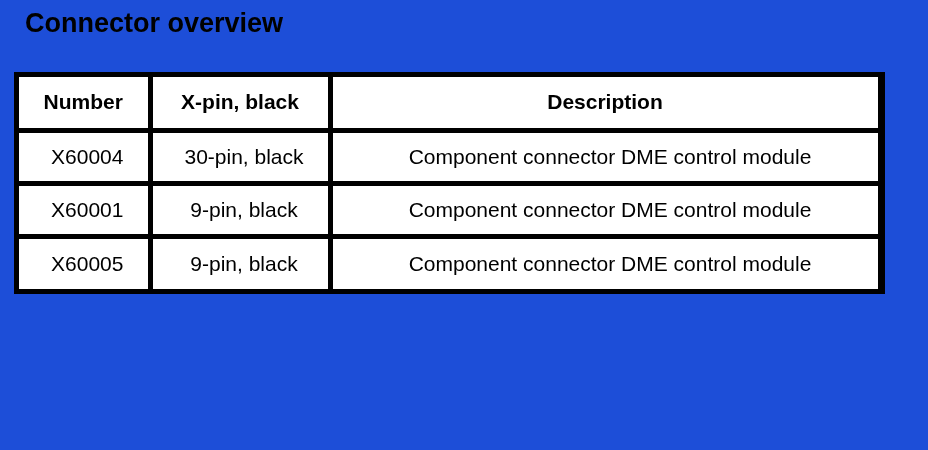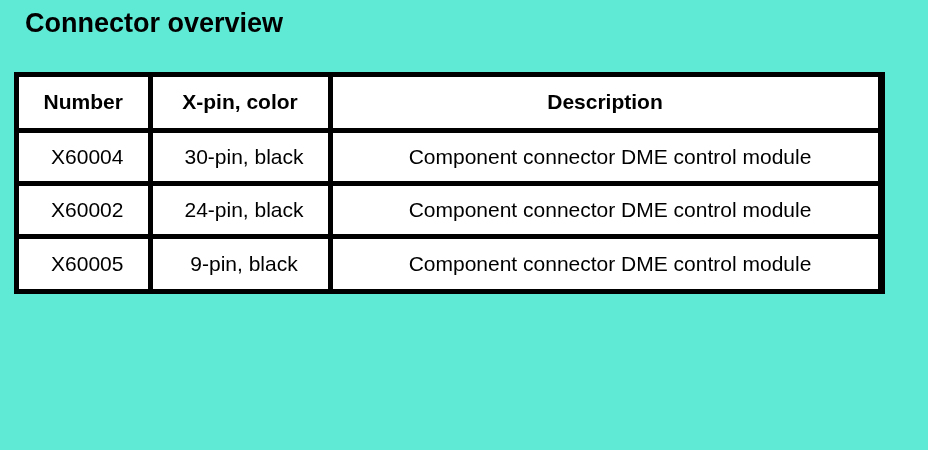--- a/index.html
+++ b/index.html
@@ -13,21 +13,21 @@
     overflow: hidden;
     font-family: "Liberation Sans", sans-serif;
     color: #000000;
     -webkit-font-smoothing: none;
   }
 
   .page {
     position: relative;
     width: 928px;
     height: 450px;
-    background: #5eead4;
+    background: #1d4ed8;
   }
 
   .page-title {
     position: absolute;
     left: 25px;
     top: 7px;
     font-size: 27px;
     font-weight: bold;
     letter-spacing: 0px;
     line-height: 32px;
@@ -102,33 +102,33 @@
   <div class="table-wrap">
     <table class="connector-table">
       <colgroup>
         <col class="c-number">
         <col class="c-xpin">
         <col class="c-desc">
       </colgroup>
       <thead>
         <tr class="header-row">
           <th>Number</th>
-          <th>X-pin, color</th>
+          <th>X-pin, black</th>
           <th>Description</th>
         </tr>
       </thead>
       <tbody>
         <tr class="data-row">
           <td>X60004</td>
           <td>30-pin, black</td>
           <td class="cell-desc">Component connector DME control module</td>
         </tr>
         <tr class="data-row">
-          <td>X60002</td>
-          <td>24-pin, black</td>
+          <td>X60001</td>
+          <td>9-pin, black</td>
           <td class="cell-desc">Component connector DME control module</td>
         </tr>
         <tr class="data-row">
           <td>X60005</td>
           <td>9-pin, black</td>
           <td class="cell-desc">Component connector DME control module</td>
         </tr>
       </tbody>
     </table>
   </div>

